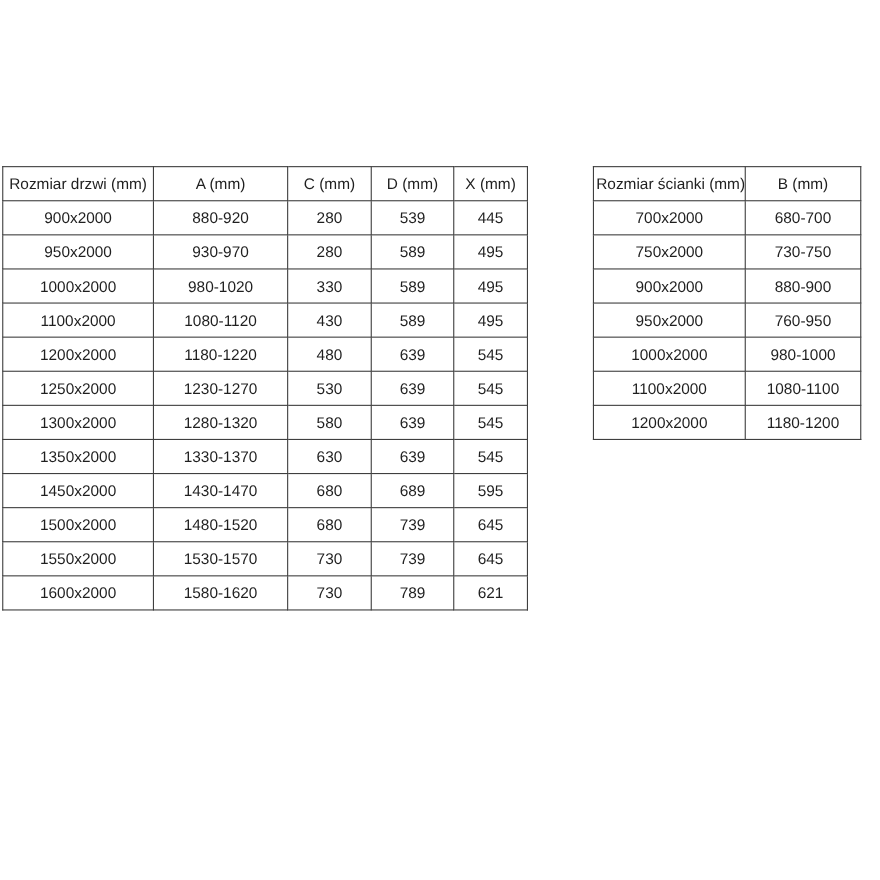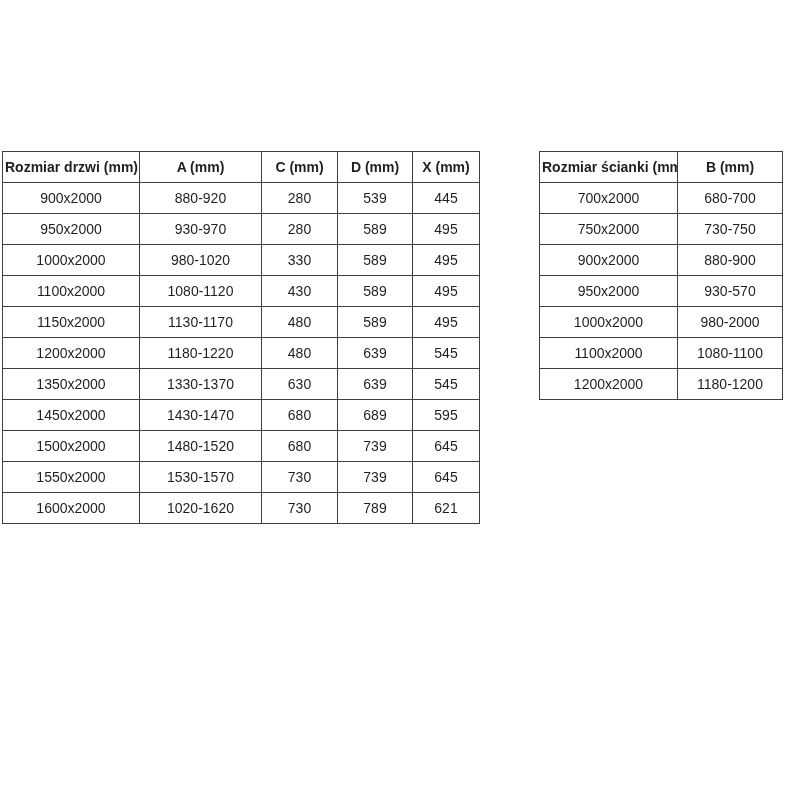--- a/index.html
+++ b/index.html
@@ -28,21 +28,21 @@
   table.size-table td {
     border: 1px solid #3f3f3f;
     text-align: center;
     vertical-align: middle;
     height: 30px;
     padding: 0 2px;
     overflow: hidden;
     white-space: nowrap;
   }
   table.size-table th {
-    font-weight: bold;
+    font-weight: normal;
     margin-top: 20px;
   }
   table.size-table td {
     font-weight: normal;
   }
   #door-table {
     left: 2px;
     top: 151px;
     width: 477px;
   }
@@ -97,30 +97,37 @@
           <td>495</td>
         </tr>
         <tr>
           <td>1100x2000</td>
           <td>1080-1120</td>
           <td>430</td>
           <td>589</td>
           <td>495</td>
         </tr>
         <tr>
-          <td>1150x2000</td>
-          <td>1130-1170</td>
-          <td>480</td>
-          <td>589</td>
-          <td>495</td>
-        </tr>
-        <tr>
           <td>1200x2000</td>
           <td>1180-1220</td>
           <td>480</td>
+          <td>639</td>
+          <td>545</td>
+        </tr>
+        <tr>
+          <td>1250x2000</td>
+          <td>1230-1270</td>
+          <td>530</td>
+          <td>639</td>
+          <td>545</td>
+        </tr>
+        <tr>
+          <td>1300x2000</td>
+          <td>1280-1320</td>
+          <td>580</td>
           <td>639</td>
           <td>545</td>
         </tr>
         <tr>
           <td>1350x2000</td>
           <td>1330-1370</td>
           <td>630</td>
           <td>639</td>
           <td>545</td>
         </tr>
@@ -140,21 +147,21 @@
         </tr>
         <tr>
           <td>1550x2000</td>
           <td>1530-1570</td>
           <td>730</td>
           <td>739</td>
           <td>645</td>
         </tr>
         <tr>
           <td>1600x2000</td>
-          <td>1020-1620</td>
+          <td>1580-1620</td>
           <td>730</td>
           <td>789</td>
           <td>621</td>
         </tr>
       </tbody>
     </table>
 
   <table id="wall-table" class="size-table">
     <colgroup>
       <col style="width:138px">
@@ -174,25 +181,25 @@
         <tr>
           <td>750x2000</td>
           <td>730-750</td>
         </tr>
         <tr>
           <td>900x2000</td>
           <td>880-900</td>
         </tr>
         <tr>
           <td>950x2000</td>
-          <td>930-570</td>
+          <td>760-950</td>
         </tr>
         <tr>
           <td>1000x2000</td>
-          <td>980-2000</td>
+          <td>980-1000</td>
         </tr>
         <tr>
           <td>1100x2000</td>
           <td>1080-1100</td>
         </tr>
         <tr>
           <td>1200x2000</td>
           <td>1180-1200</td>
         </tr>
       </tbody>

